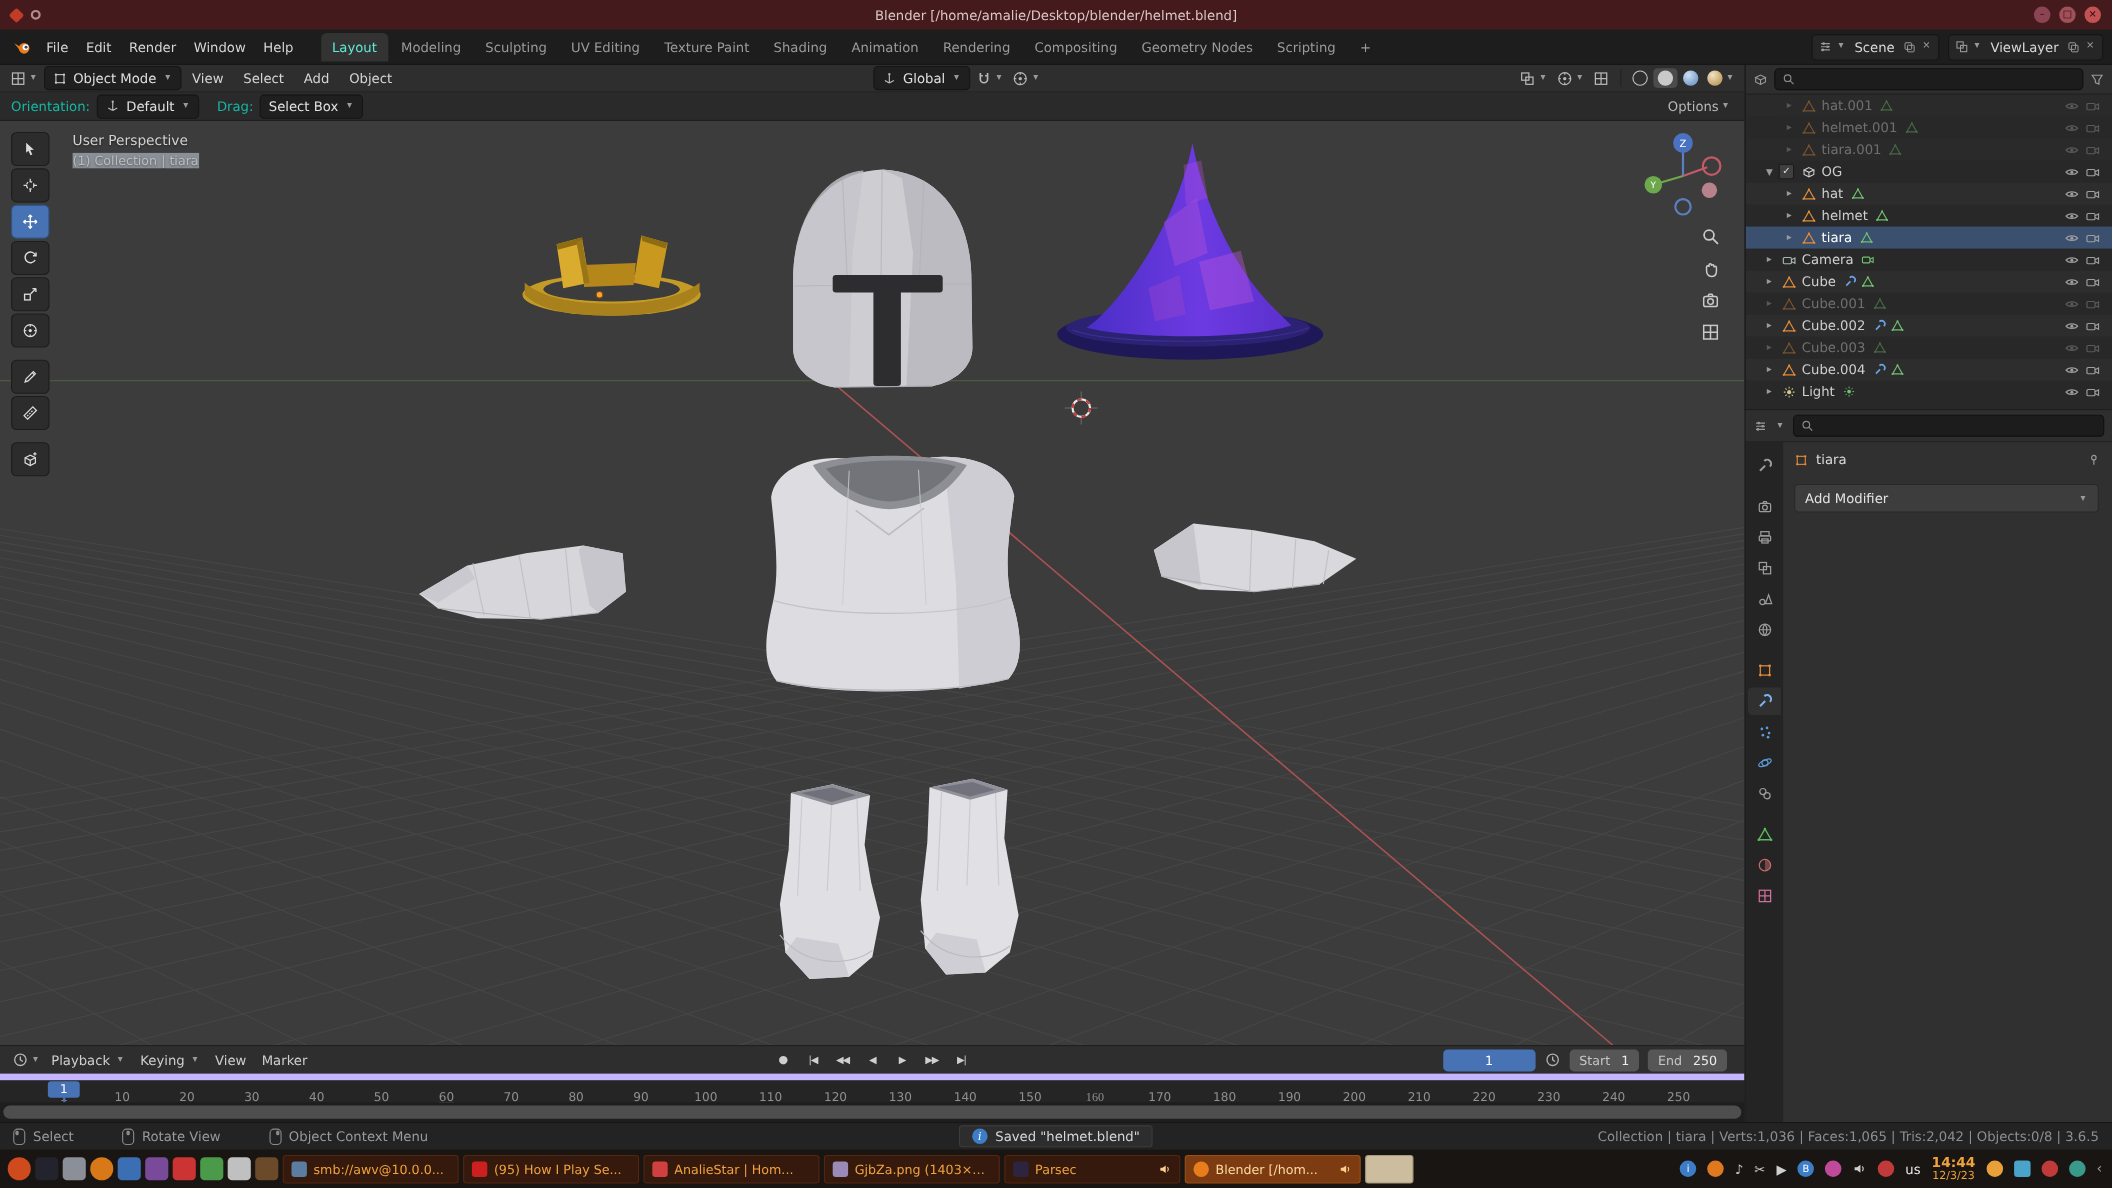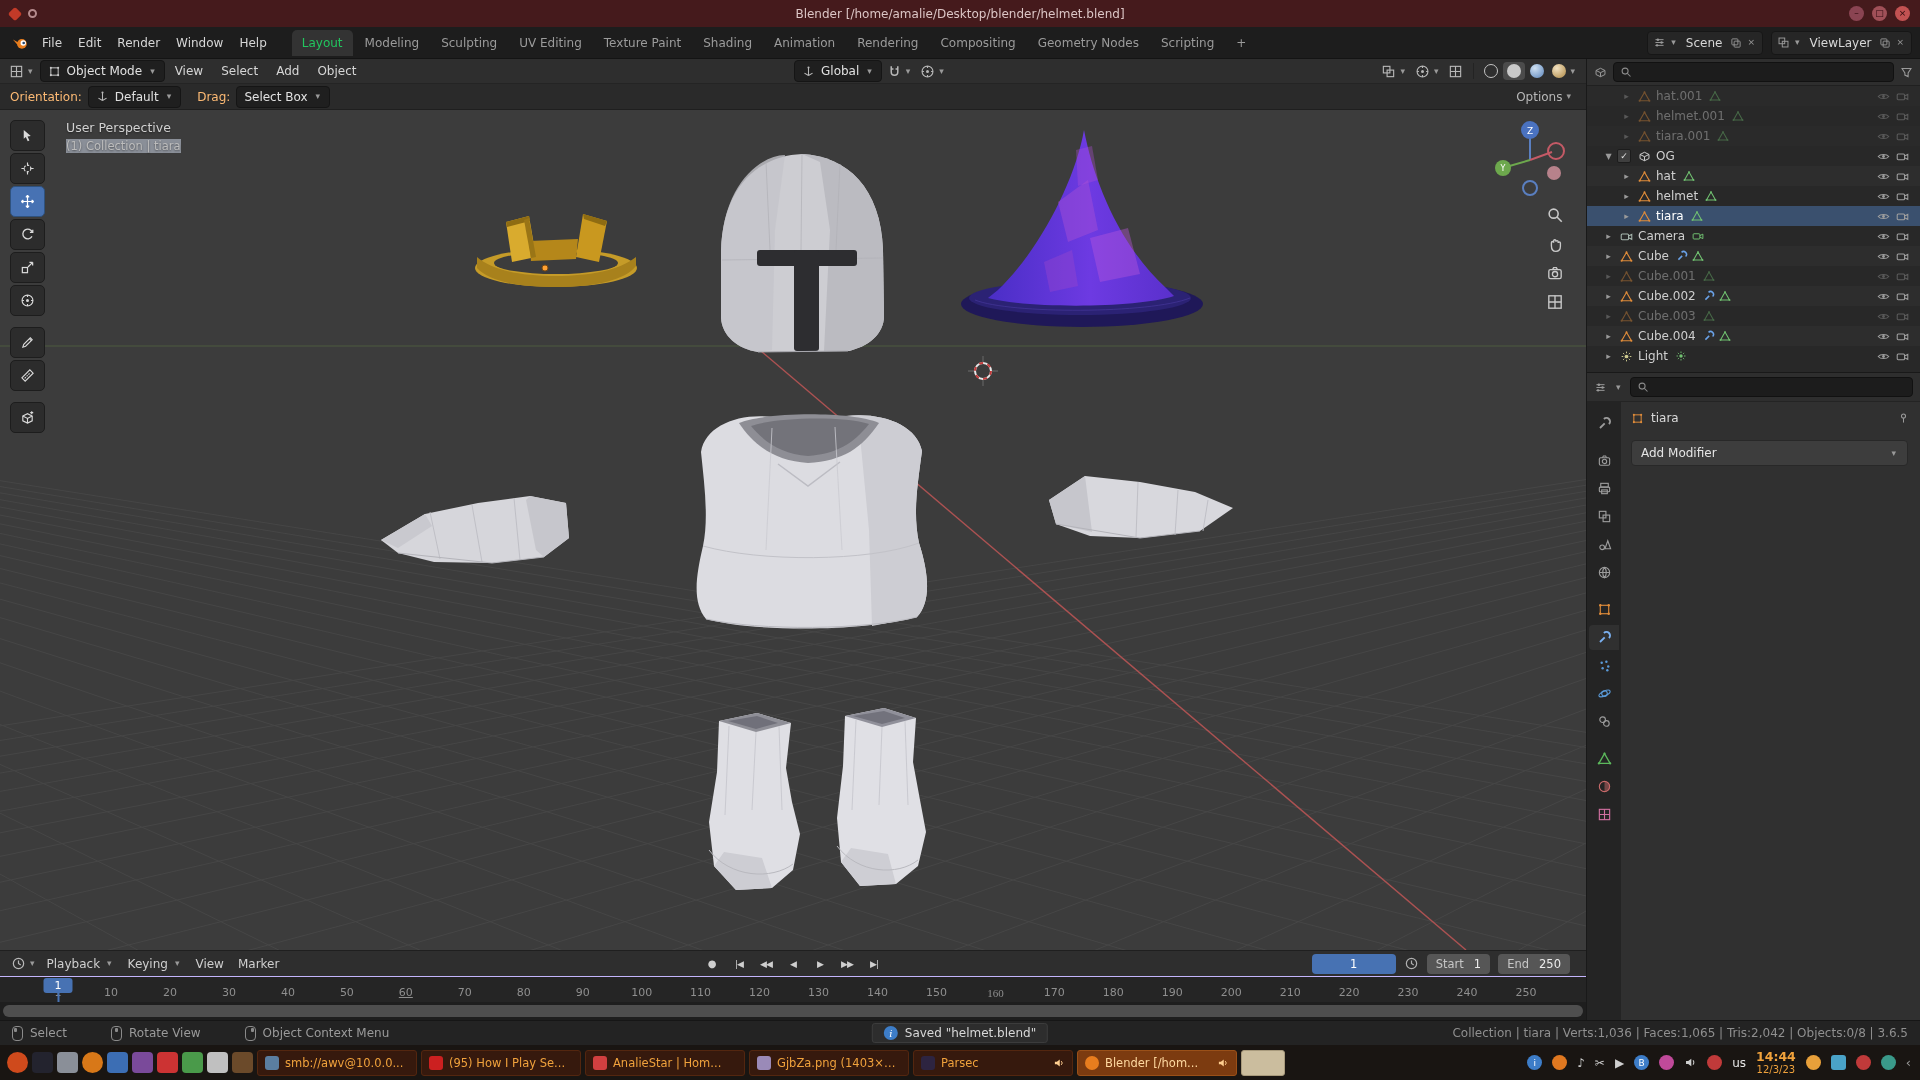--- a/index.html
+++ b/index.html
@@ -19,62 +19,62 @@
   .winbtn{width:15px;height:15px;border-radius:50%;margin-left:8px;display:flex;align-items:center;justify-content:center;
     font-size:9px;color:#2e0a0d;line-height:1}
   .wb1{background:#8a4452}.wb2{background:#a05058}.wb3{background:#c25252}
   
   #menubar{position:absolute;left:0;top:27px;width:1920px;height:32px;background:#1d1d1d;border-bottom:1px solid #141414;
     display:flex;align-items:center;padding:0 8px;box-sizing:border-box}
   .mitem{padding:4px 8px;color:#d6d6d6}
   .blogo{width:18px;height:14px;margin:0 4px}
   .wtabs{display:flex;align-items:flex-end;margin-left:16px}
   .wtab{padding:6px 10px;color:#9b9b9b;border-radius:5px 5px 0 0;margin:0 1px}
-  .wtab.active{background:#333333;color:#22c55e}
+  .wtab.active{background:#333333;color:#5eead4}
   .idsel{display:flex;align-items:center;background:#262626;border:1px solid #161616;border-radius:4px;height:22px;padding:0 5px;margin-left:8px;color:#d8d8d8;gap:3px}
   .idsel .lbl{padding:0 5px}
   .dim9{color:#9a9a9a}
   
   #toolrow1{position:absolute;left:0;top:59px;width:1586px;height:25px;background:#2e2e2e;border-bottom:1px solid #242424;
     display:flex;align-items:center;padding:0 6px;box-sizing:border-box;gap:2px}
   #toolrow2{position:absolute;left:0;top:84px;width:1586px;height:26px;background:#2a2a2a;border-bottom:1px solid #1f1f1f;
     display:flex;align-items:center;padding:0 10px;box-sizing:border-box;gap:6px}
   .dd{display:flex;align-items:center;background:#1f1f1f;border:1px solid #151515;border-radius:4px;height:20px;padding:0 7px;gap:6px;color:#e0e0e0}
   .hmenu{padding:3px 8px;color:#d6d6d6}
   .spacer{flex:1}
   .hbtn{display:flex;align-items:center;height:20px;padding:0 3px;color:#b8b8b8;gap:2px}
   .vline{width:1px;height:16px;background:#232323;margin:0 5px}
   .ball{width:14px;height:14px;border-radius:50%}
   .ballwire{border:1.5px solid #c3c3c3;box-sizing:border-box}
   .ballsolid{background:#c9c9c9}
   .ballmat{background:radial-gradient(circle at 35% 30%,#cfe0f2,#7da0cc 70%)}
   .ballrend{background:radial-gradient(circle at 35% 30%,#f2e2c2,#c2a268 70%)}
   .pill{display:flex;align-items:center;background:#4b4b4b;border-radius:4px;padding:2px 4px}
-  .lab{color:#fdba74}
+  .lab{color:#14b8a6}
   
   #viewport{position:absolute;left:0;top:110px;width:1586px;height:840px;background:#3c3c3c;overflow:hidden}
   #vpoverlay{position:absolute;left:66px;top:10px;color:#d2d2d2;font-size:12.5px;text-shadow:0 1px 2px rgba(0,0,0,.45)}
   #vpoverlay .l2{color:#bdbdbd;font-size:11.5px;margin-top:4px}
   #toolbar{position:absolute;left:10px;top:10px;display:flex;flex-direction:column;gap:2px}
   .tool{width:33px;height:29px;background:#2c2c2c;border:1px solid #1d1d1d;border-radius:5px;display:flex;align-items:center;justify-content:center;color:#dadada}
   .tool.active{background:var(--accent,#4772b3);border-color:#2f527e;color:#fff}
   .tool.gap{margin-top:9px}
   #gizmo{position:absolute;right:16px;top:6px}
   #vpnav{position:absolute;right:22px;top:96px;display:flex;flex-direction:column;gap:11px;color:#c9c9c9;align-items:center}
   
   #tlheader{position:absolute;left:0;top:950px;width:1586px;height:26px;background:#2e2e2e;border-top:1px solid #1f1f1f;
     display:flex;align-items:center;padding:0 8px;box-sizing:border-box}
   .tmenu{padding:3px 7px;color:#cfcfcf;display:flex;gap:5px;align-items:center}
   #transport{position:absolute;left:50%;transform:translateX(-50%);display:flex;align-items:center;gap:1px}
   .tpbtn{min-width:22px;height:20px;display:flex;align-items:center;justify-content:center;color:#cfcfcf;font-size:9px;letter-spacing:-1px;padding:0 2px}
   #tlright{margin-left:auto;display:flex;align-items:center;gap:8px;padding-right:8px}
   .framefield{background:var(--accent,#4772b3);color:#fff;border-radius:4px;height:20px;width:84px;display:flex;align-items:center;justify-content:center;font-size:11.5px}
   .sefield{background:#565656;border-radius:4px;height:20px;display:flex;align-items:center;padding:0 9px;gap:10px;color:#ececec;font-size:11.5px}
   .sefield .sl{color:#c6c6c6}
-  #tlruler{position:absolute;left:0;top:976px;width:1586px;height:26px;background:#252525;border-top:1px solid #c4b5fd;overflow:hidden}
+  #tlruler{position:absolute;left:0;top:976px;width:1586px;height:26px;background:#252525;border-top:6px solid #c4b5fd;overflow:hidden}
   .tick{position:absolute;bottom:4px;transform:translateX(-50%);color:#8f8f8f;font-size:11px}
   #playhead{position:absolute;top:1px;transform:translateX(-50%);display:flex;flex-direction:column;align-items:center;height:25px}
   #playhead .chip{background:var(--accent,#4772b3);color:#fff;border-radius:3px;padding:1px 11px;font-size:11px}
   #playhead .pline{width:2px;flex:1;background:var(--accent,#4772b3)}
   #tlscroll{position:absolute;left:0;top:1002px;width:1586px;height:18px;background:#1e1e1e;padding:3px 3px;box-sizing:border-box}
   #tlscroll .handle{width:100%;height:100%;background:#4e4e4e;border-radius:6px}
   
   #outliner{position:absolute;left:1586px;top:59px;width:334px;height:313px;background:#282828;border-left:1px solid #191919;box-sizing:border-box;overflow:hidden}
   .ohead{height:26px;background:#2e2e2e;border-bottom:1px solid #202020;display:flex;align-items:center;padding:0 7px;gap:6px}
   .search{flex:1;height:18px;background:#1c1c1c;border:1px solid #111;border-radius:4px;display:flex;align-items:center;padding:0 6px;gap:5px;color:#8a8a8a}

